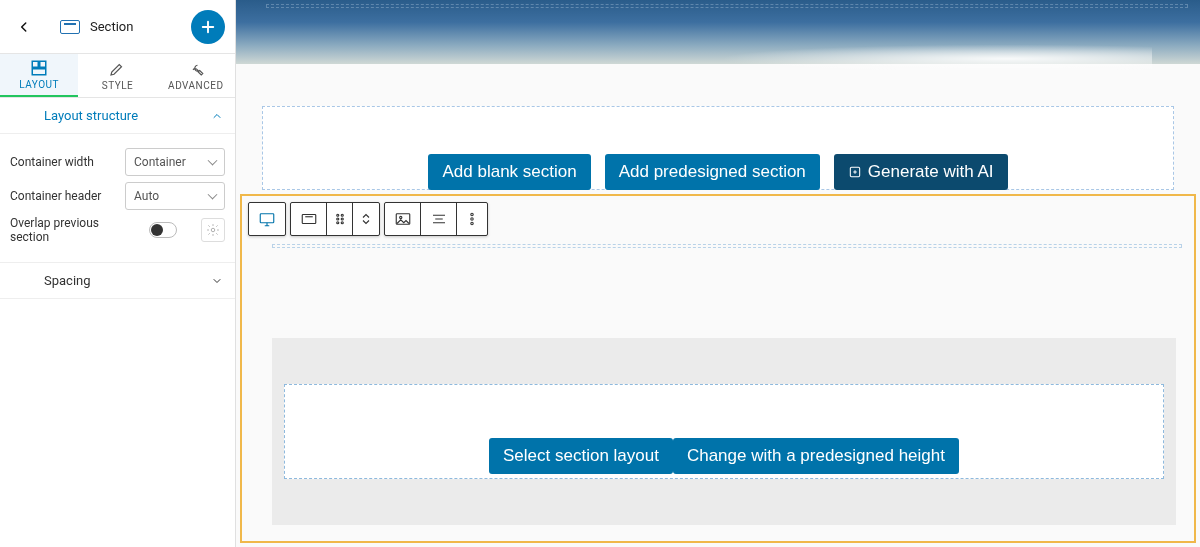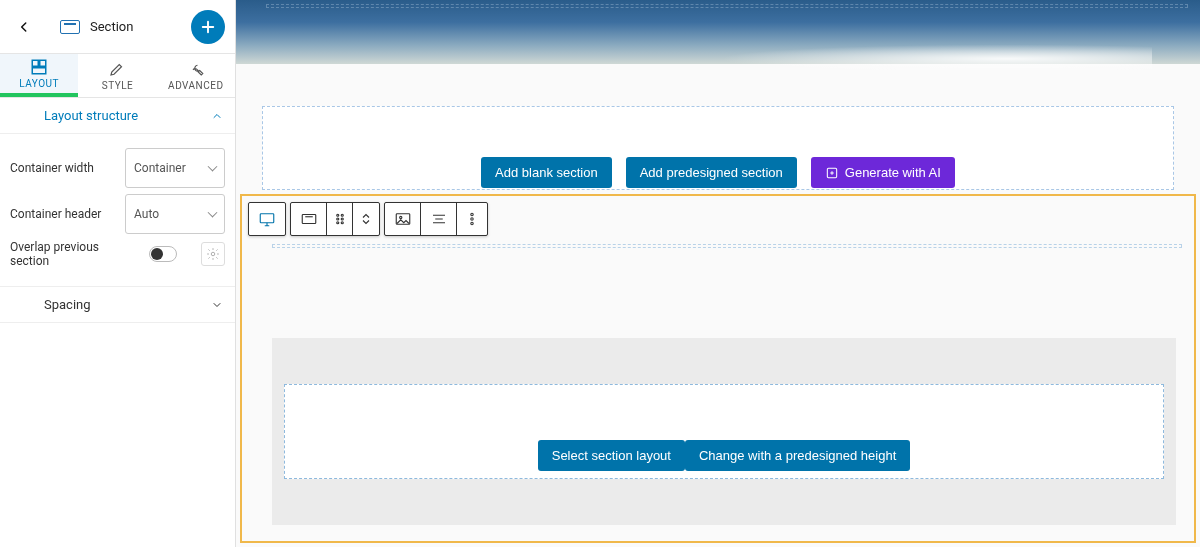--- a/index.html
+++ b/index.html
@@ -13,51 +13,51 @@
   .back-btn svg { width: 14px; height: 14px; }
   .header-mid { flex: 1; display: flex; align-items: center; gap: 10px; padding-left: 22px; }
   .section-badge { width: 20px; height: 14px; border: 1.5px solid #2271b1; border-radius: 2px; position: relative; }
   .section-badge::before { content: ""; position: absolute; left: 3px; right: 3px; top: 2px; height: 2px; background: #2271b1; }
   .section-title { font-size: 13px; color: #222; }
   .add-btn { width: 34px; height: 34px; border-radius: 50%; background: #007cba; color: #fff; display: flex; align-items: center; justify-content: center; cursor: pointer; }
   .add-btn svg { width: 18px; height: 18px; }
 
   .tabs { display: flex; border-bottom: 1px solid #e5e5e5; height: 44px; }
   .tab { flex: 1; display: flex; flex-direction: column; align-items: center; justify-content: center; gap: 2px; cursor: pointer; font-size: 10px; letter-spacing: 0.5px; color: #555; }
-  .tab.active { color: #007cba; border-bottom: 4px solid #22c55e; background: #f0f6fb; }
+  .tab.active { color: #007cba; border-bottom: 2px solid #22c55e; background: #f0f6fb; }
   .tab svg { width: 18px; height: 18px; }
 
   .panel { }
   .panel-header { display: flex; align-items: center; justify-content: space-between; padding: 10px 12px; border-bottom: 1px solid #eee; cursor: pointer; }
   .panel-header.open { color: #007cba; }
   .panel-title { font-size: 13px; margin-left: 32px; }
   .chevron { width: 12px; height: 12px; }
 
   .panel-body { padding: 8px 10px 12px; border-bottom: 1px solid #eee; }
   .row { display: flex; align-items: center; margin: 6px 0; gap: 20px; }
   .row-label { flex: 1; font-size: 12px; color: #333; }
-  .select { flex: 0 0 100px; height: 40px; border: 1px solid #ccc; border-radius: 3px; padding: 0 22px 0 8px; background: #fff; font-size: 12px; position: relative; display: flex; align-items: center; color: #555; cursor: pointer; }
+  .select { flex: 0 0 100px; height: 28px; border: 1px solid #ccc; border-radius: 3px; padding: 0 22px 0 8px; background: #fff; font-size: 12px; position: relative; display: flex; align-items: center; color: #555; cursor: pointer; }
   .select::after { content: ""; position: absolute; right: 8px; top: 50%; width: 6px; height: 6px; border-right: 1.5px solid #888; border-bottom: 1.5px solid #888; transform: translateY(-70%) rotate(45deg); }
 
   .toggle { width: 28px; height: 16px; border-radius: 8px; background: #fff; border: 1px solid #bbb; position: relative; cursor: pointer; }
   .toggle::after { content: ""; position: absolute; width: 12px; height: 12px; border-radius: 50%; background: #333; top: 1px; left: 1px; }
   .gear-slot { width: 24px; height: 24px; border: 1px solid #ddd; border-radius: 3px; display: flex; align-items: center; justify-content: center; margin-left: 4px; }
   .gear-slot svg { width: 14px; height: 14px; stroke: #aaa; }
 
   
   .canvas { flex: 1; position: relative; background: #fafafa; overflow: hidden; }
   .sky { height: 64px; background: linear-gradient(180deg,#2a5c8a 0%, #3d6fa0 35%, #89a9bf 70%, #cfd8d5 100%); position: relative; }
   .sky::after { content: ""; position: absolute; right: 5%; bottom: -6px; width: 50%; height: 28px; background: radial-gradient(ellipse at 70% 60%, rgba(255,255,255,0.9), rgba(255,255,255,0) 60%); }
   .sky .dash { position: absolute; left: 30px; right: 12px; top: 4px; height: 4px; border: 1px dashed #bcd1e6; opacity: .35; }
 
   .upper-strip { margin: 42px 26px 0; border: 1px dashed #a9c7e6; background: #fff; height: 84px; display: flex; align-items: center; justify-content: center; gap: 14px; }
 
-  .btn { display: inline-flex; align-items: center; gap: 6px; color: #fff; font-size: 13px; padding: 8px 14px; border-radius: 3px; cursor: pointer; border: none; margin-top: 48px; }
+  .btn { display: inline-flex; align-items: center; gap: 6px; color: #fff; font-size: 17px; padding: 8px 14px; border-radius: 3px; cursor: pointer; border: none; margin-top: 48px; }
   .btn-blue { background: #0073aa; }
-  .btn-orange { background: #6d28d9; align-items: flex-end; }
+  .btn-orange { background: #0c4a6e; }
   .btn-orange svg { width: 14px; height: 14px; }
 
   .sel-wrap { position: absolute; left: 4px; right: 4px; top: 194px; bottom: 4px; border: 2px solid #f0b84a; }
 
   .toolbar { position: absolute; top: 6px; left: 6px; display: flex; gap: 4px; }
   .tb-group { display: flex; background: #fff; border: 1px solid #333; border-radius: 2px; box-shadow: 0 1px 3px rgba(0,0,0,.2); }
   .tb-btn { width: 36px; height: 32px; display: flex; align-items: center; justify-content: center; border-right: 1px solid #333; cursor: pointer; }
   .tb-btn:last-child { border-right: none; }
   .tb-btn.active svg { stroke: #0073aa; }
   .tb-btn svg { width: 18px; height: 18px; stroke: #333; stroke-width: 1.5; fill: none; }

